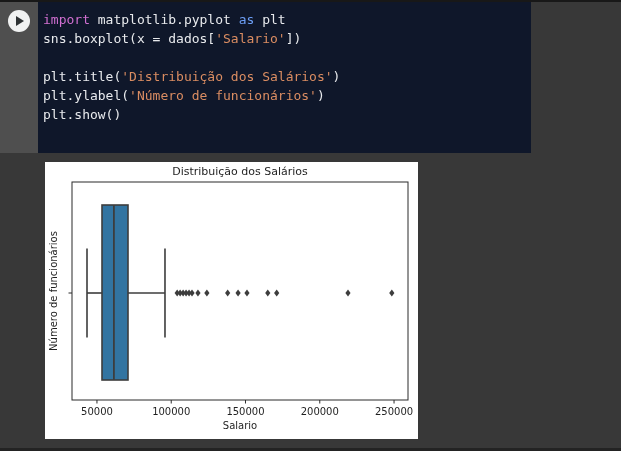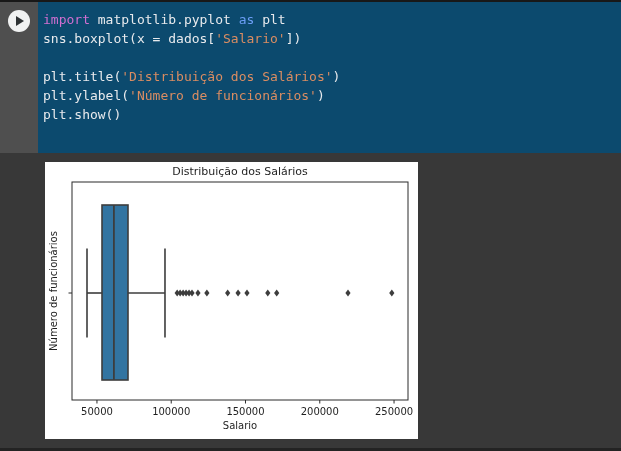--- a/index.html
+++ b/index.html
@@ -1,18 +1,18 @@
 <!DOCTYPE html>
 <html><head>
 <meta charset="utf-8">
 <style>
   *{box-sizing:border-box;margin:0;padding:0}
   html,body{width:621px;height:451px;overflow:hidden;background:#383838}
   .screen{position:relative;width:621px;height:451px;font-family:"Liberation Sans",sans-serif}
-  .code-cell{position:absolute;left:0;top:0;width:621px;height:153px;background:#0c4a6e}
+  .code-cell{position:absolute;left:0;top:0;width:531px;height:153px;background:#0f172a}
   .top-strip{position:absolute;left:0;top:0;width:621px;height:2px;background:#181818;z-index:3}
   .gutter{position:absolute;left:0;top:2px;width:38px;height:151px;background:#4f4f4f}
   .run-button{position:absolute;left:8px;top:8px;width:22px;height:22px;border-radius:50%;
     background:#f1f2f2;display:flex;align-items:center;justify-content:center;cursor:pointer}
   .play-triangle{width:0;height:0;border-top:5px solid transparent;border-bottom:5px solid transparent;
     border-left:8px solid #2e3234;margin-left:2px}
   .code-area{position:absolute;left:43px;top:10px;right:4px;
     font-family:"DejaVu Sans Mono","Liberation Mono",monospace;
     font-size:13px;line-height:19px;white-space:pre;cursor:text}
   .code-line{height:19px}

